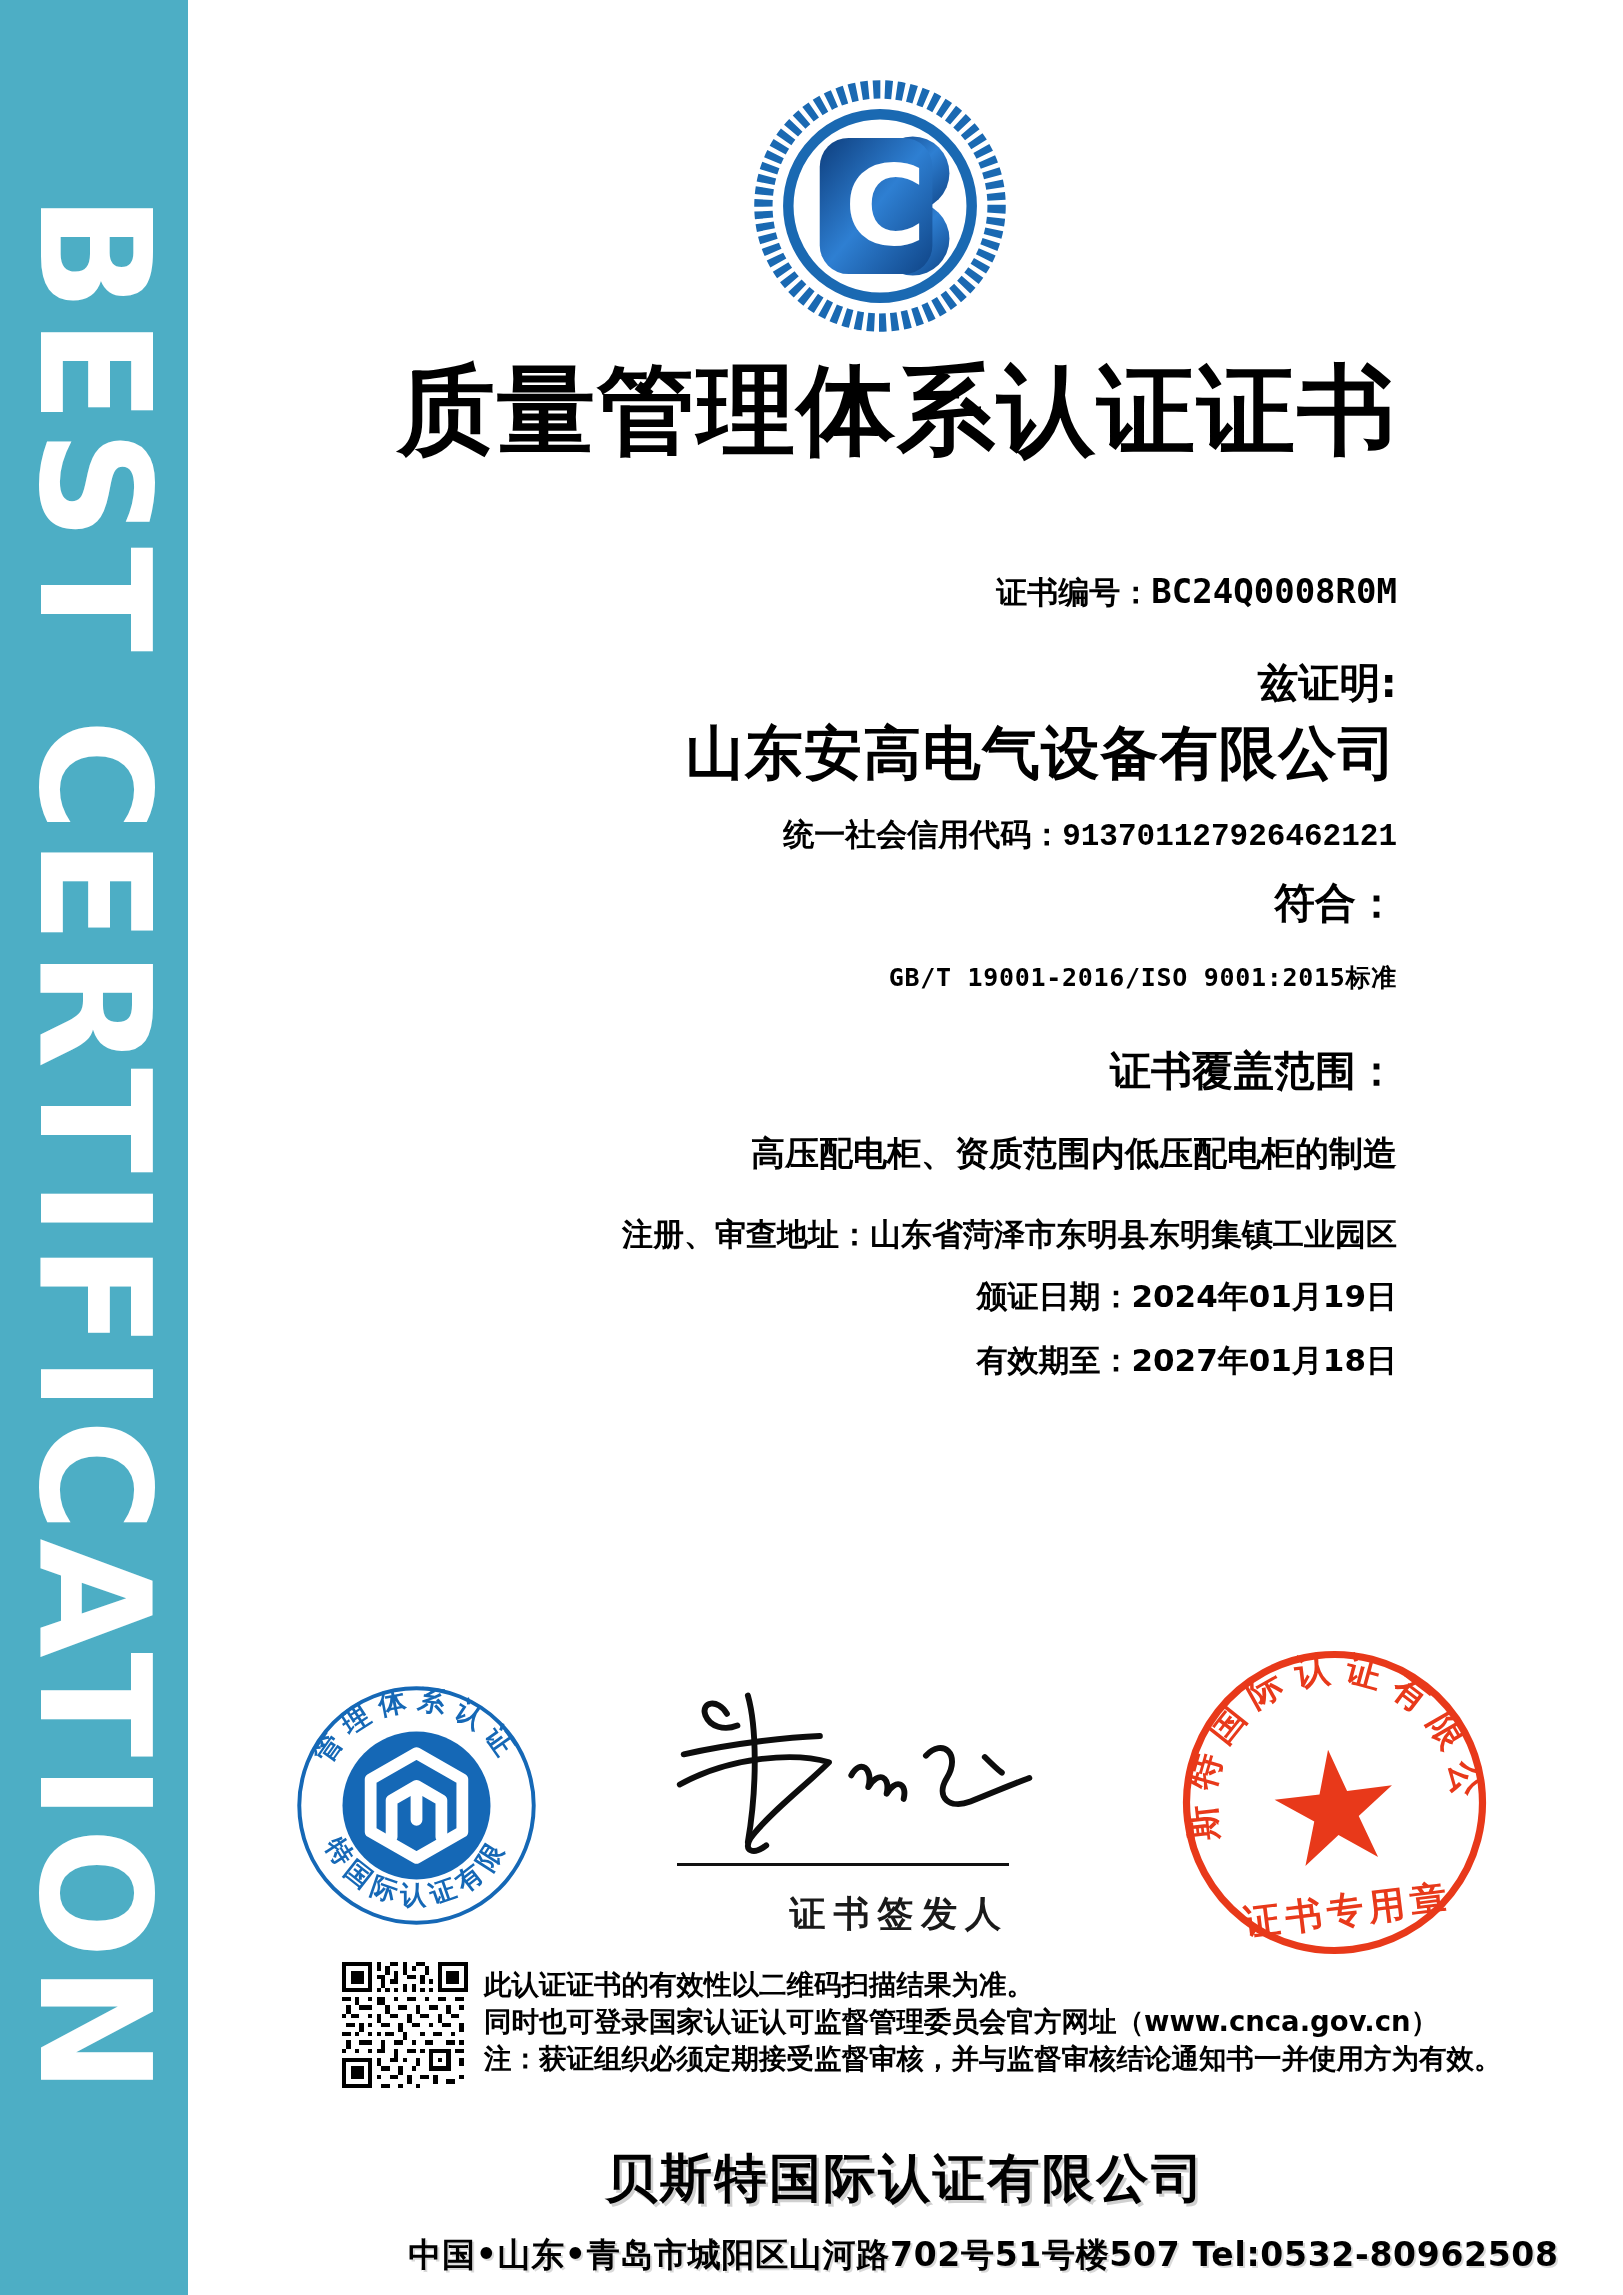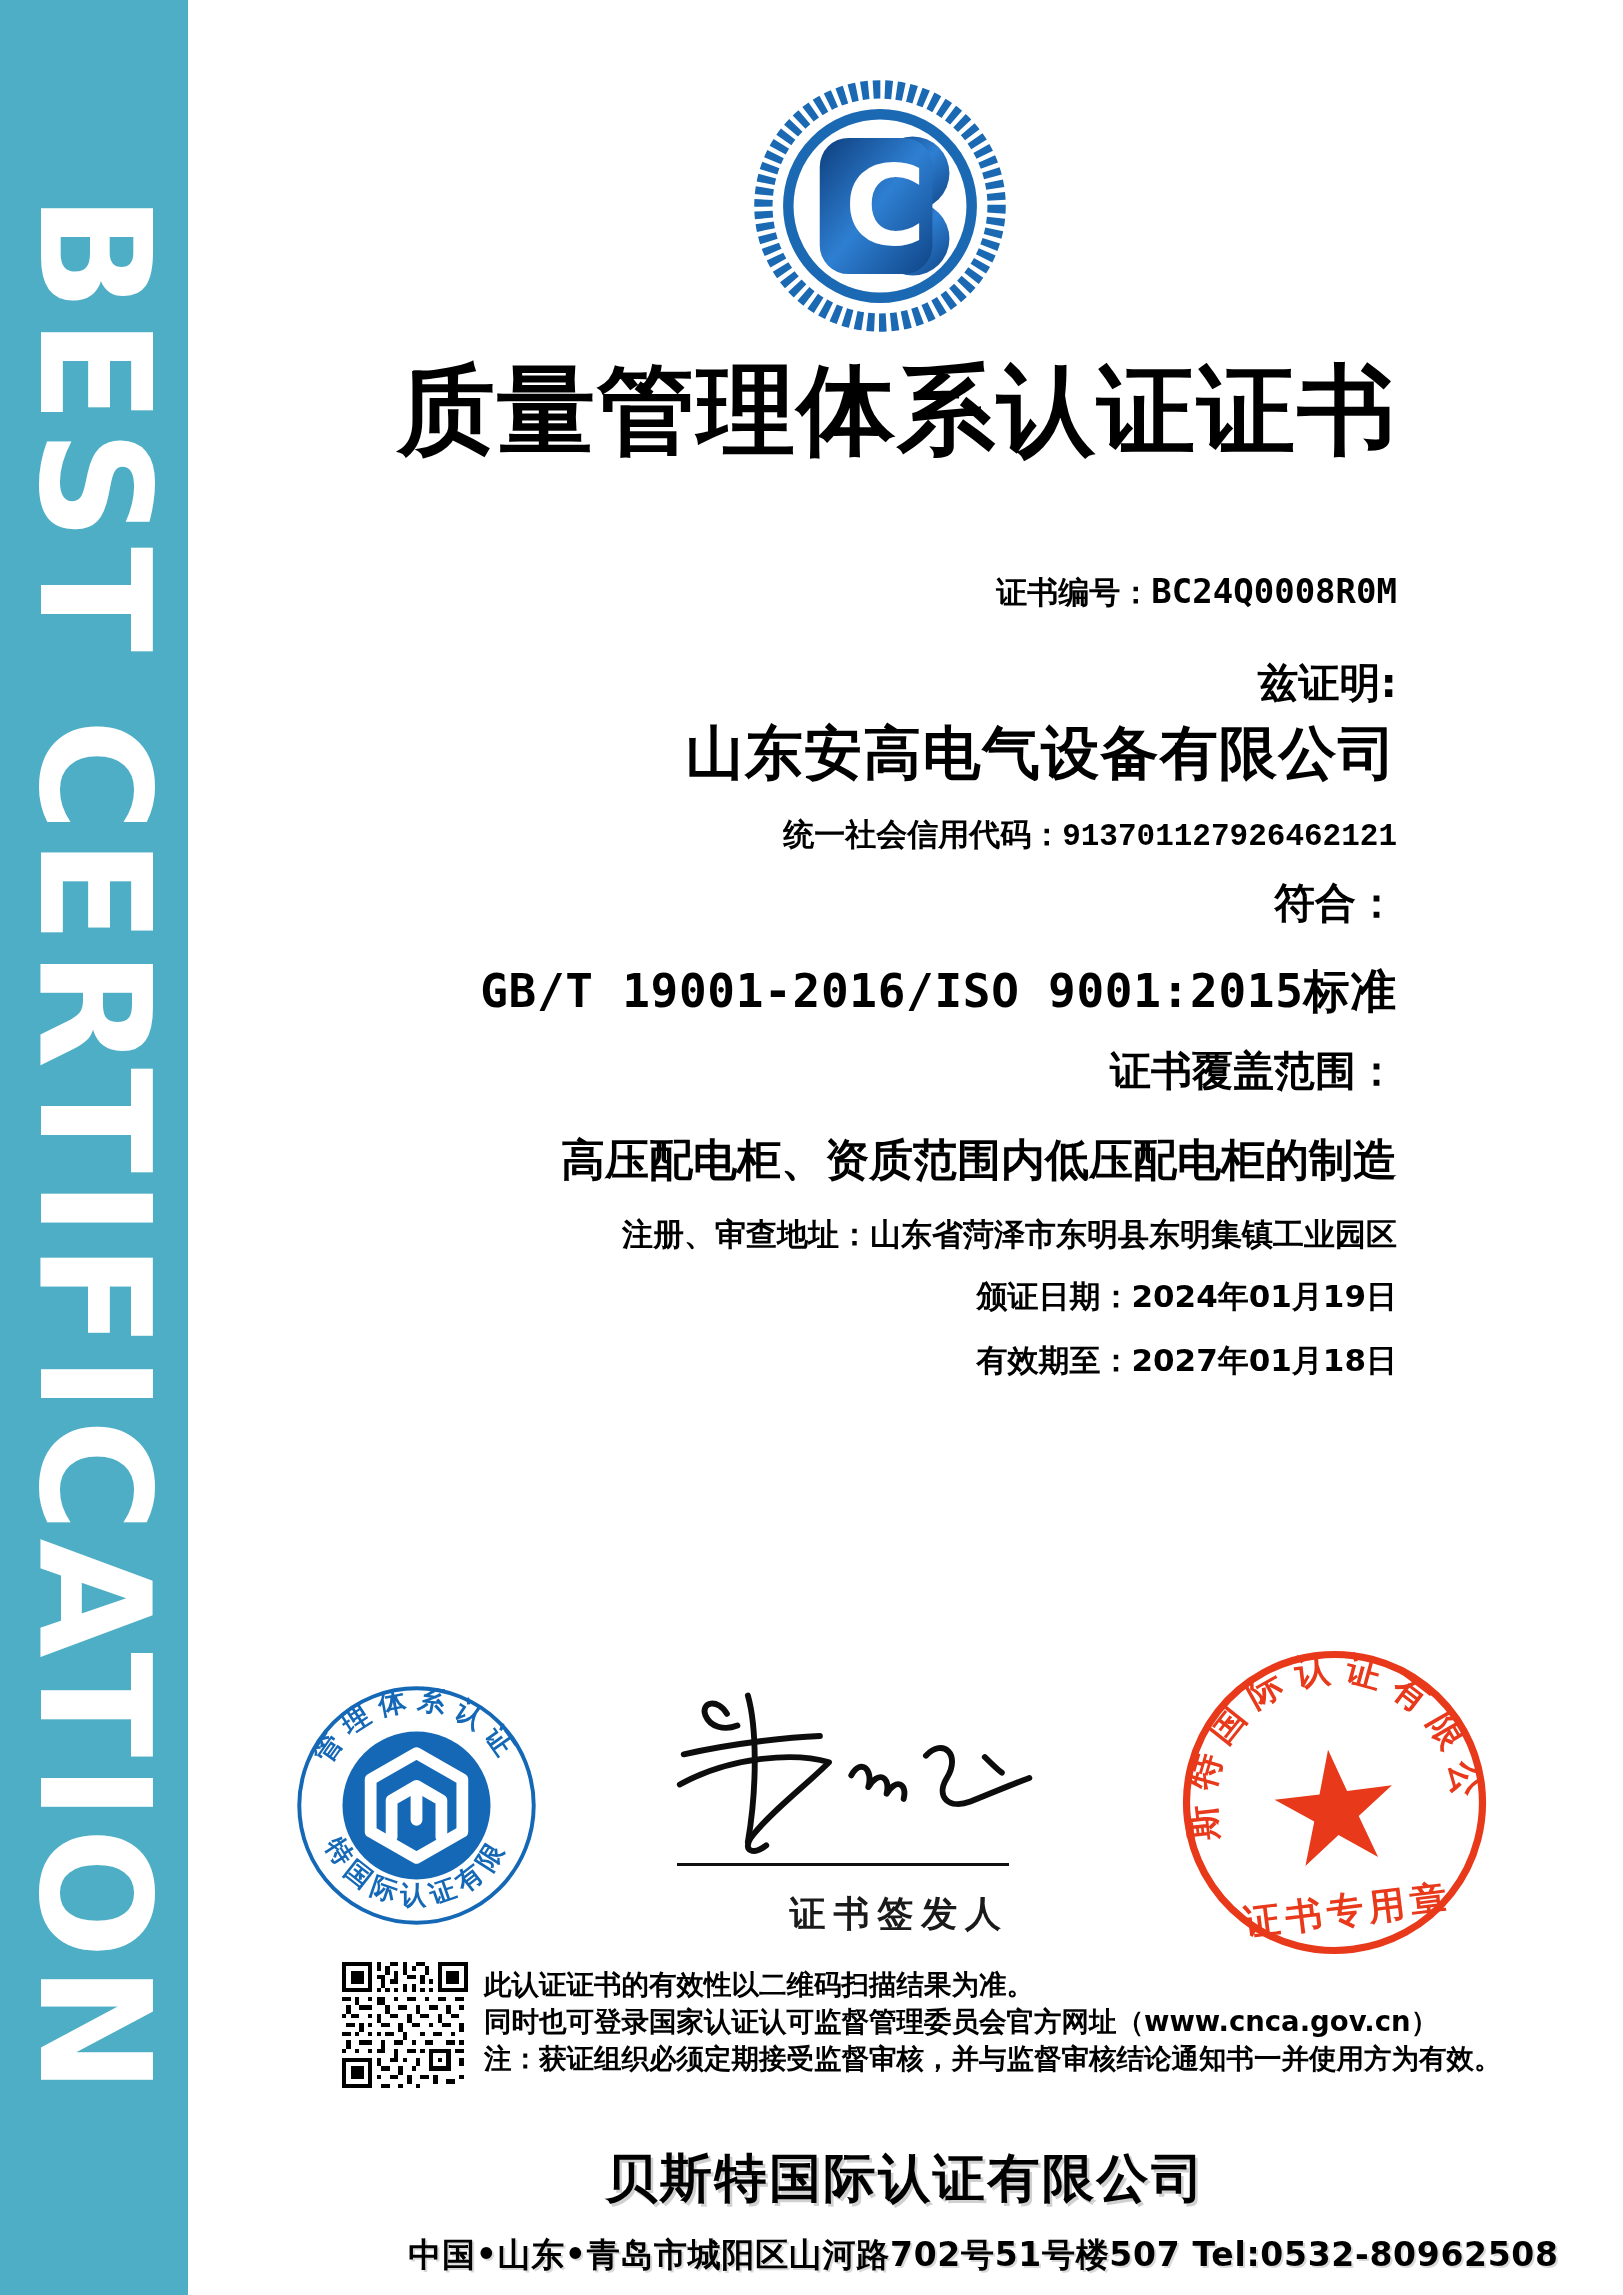--- a/index.html
+++ b/index.html
@@ -24,23 +24,23 @@
   
   .rline{position:absolute;right:226px;white-space:nowrap;text-align:right;margin-left:32px;}
   .title{top:357px;font-size:98px;font-weight:900;letter-spacing:2px;line-height:1.1;}
   .certno{top:571px;font-size:31px;font-weight:700;}
   .certno .num{font-family:"DejaVu Sans Mono","Liberation Mono",monospace;font-size:34px;font-weight:bold;letter-spacing:0px;}
   .certify{top:656px;font-size:41px;font-weight:700;}
   .company{top:715px;font-size:58px;font-weight:800;letter-spacing:1.3px;}
   .credit{top:814px;font-size:31px;font-weight:700;}
   .credit .num{font-family:Liberation Mono, monospace;font-weight:bold;}
   .conform{top:876px;font-size:41px;font-weight:700;}
-  .standard{top:961px;font-size:46px;font-weight:bold;font-family:"DejaVu Sans Mono","Liberation Mono","DejaVu Sans",monospace;letter-spacing:0.7px;}
+  .standard{top:961px;font-size:25px;font-weight:bold;font-family:"DejaVu Sans Mono","Liberation Mono","DejaVu Sans",monospace;letter-spacing:0.7px;}
   .scopelabel{top:1044px;font-size:41px;font-weight:700;}
-  .scope{top:1131px;font-size:44px;font-weight:800;}
+  .scope{top:1131px;font-size:34px;font-weight:800;}
   .address{top:1214px;font-size:31px;font-weight:700;}
   .issue{top:1276px;font-size:31px;font-weight:700;}
   .valid{top:1340px;font-size:31px;font-weight:700;}
   
   .blue-seal{position:absolute;left:296px;top:1685px;width:241px;height:241px;}
   .red-seal{position:absolute;left:1178px;top:1646px;width:313px;height:313px;}
   .signature{position:absolute;left:664px;top:1685px;width:370px;height:180px;}
   .sig-line{position:absolute;left:677px;top:1863px;width:332px;height:3.3px;background:#111;}
   .sig-label{position:absolute;left:677px;top:1890px;width:332px;text-align:right;
              font-size:36px;font-weight:700;color:#1a1a1a;letter-spacing:7.9px;}

